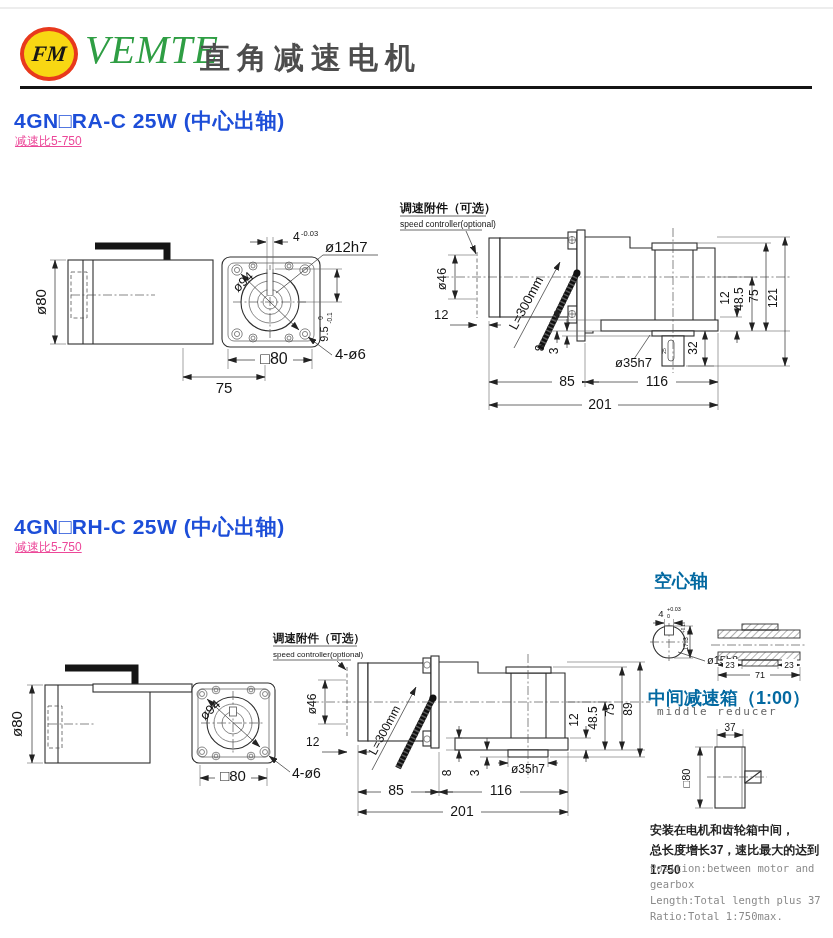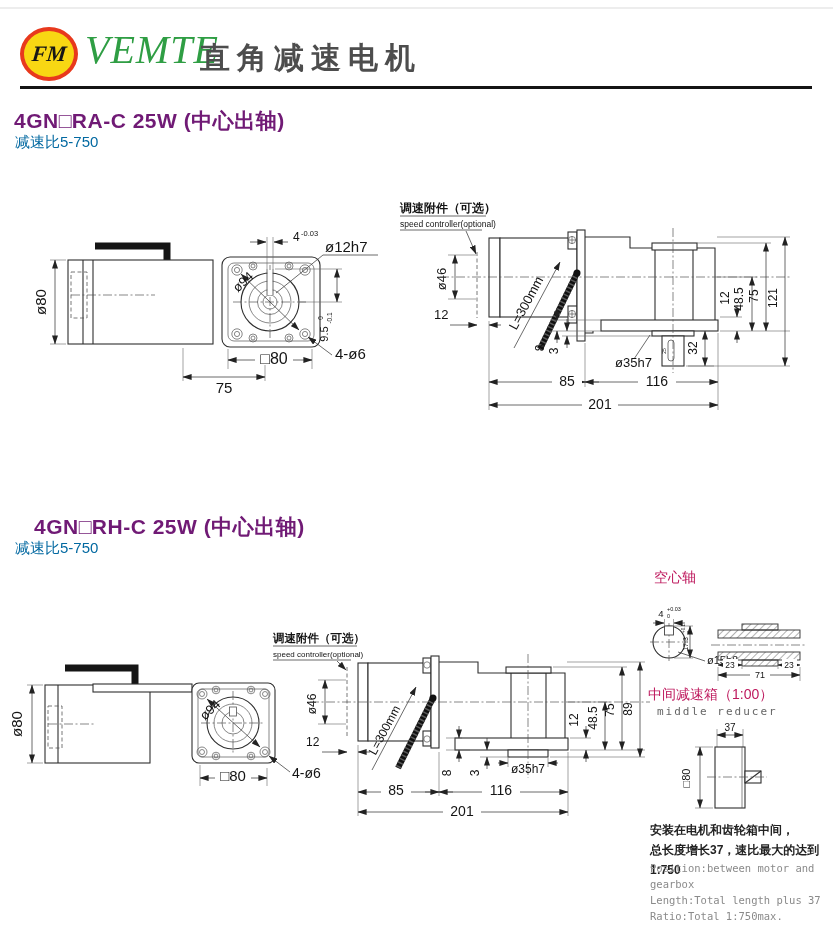--- a/index.html
+++ b/index.html
@@ -9,25 +9,25 @@
   #topline{left:0;top:7px;width:833px;height:2px;background:#ededed;}
   #logo{left:20px;top:27px;width:50px;height:46px;border:4px solid #e8391d;border-radius:50%;
         background:#f8d713;display:flex;align-items:center;justify-content:center;}
   #logo span{font-family:"Liberation Serif",serif;font-style:italic;font-weight:bold;
         font-size:22px;color:#161616;transform:skewX(-6deg);}
   #brand{left:85px;top:26px;font-family:"Liberation Serif",serif;font-style:italic;
         font-weight:500;font-size:40px;color:#2f9e44;letter-spacing:1px;}
   #brandcn{left:200px;top:38px;font-size:30px;font-weight:bold;color:#4d4d4d;
         letter-spacing:7px;font-family:"DejaVu Sans",sans-serif;}
   #rule{left:20px;top:86px;width:792px;height:3px;background:#141414;}
-  .sec-title{font-size:21px;font-weight:bold;color:#701a75;letter-spacing:0.5px;text-align:center;}
-  .sec-sub{font-size:15px;color:#0369a1;}
+  .sec-title{font-size:21px;font-weight:bold;color:#1d4ed8;letter-spacing:0.5px;text-align:center;}
+  .sec-sub{font-size:12px;color:#ec4899;text-decoration:underline;}
   #s1t{left:14px;top:107px;} #s1s{left:15px;top:133px;}
-  #s2t{left:14px;top:513px;margin-left:20px;} #s2s{left:15px;top:539px;}
-  .panel-h{font-size:14px;font-weight:normal;color:#be185d;}
+  #s2t{left:14px;top:513px;} #s2s{left:15px;top:539px;}
+  .panel-h{font-size:18px;font-weight:bold;color:#0369a1;}
   #hollow-h{left:654px;top:569px;}
   #red-h{left:648px;top:686px;}
   #red-sub{left:657px;top:705px;font-size:11px;color:#666;letter-spacing:2px;
         font-family:"DejaVu Sans Mono",monospace;text-align:center;}
   #notes-cn{left:650px;top:820px;font-size:12px;font-weight:600;color:#222;line-height:20px;width:185px;}
   #notes-en{left:650px;top:860px;font-size:10.5px;color:#8a8a8a;line-height:16px;width:185px;
         font-family:"DejaVu Sans Mono",monospace;}
   svg{position:absolute;overflow:visible;}
   svg .o{fill:none;stroke:#2f2f2f;stroke-width:1.1;}
   svg .o2{fill:#fff;stroke:#2f2f2f;stroke-width:1.1;}

